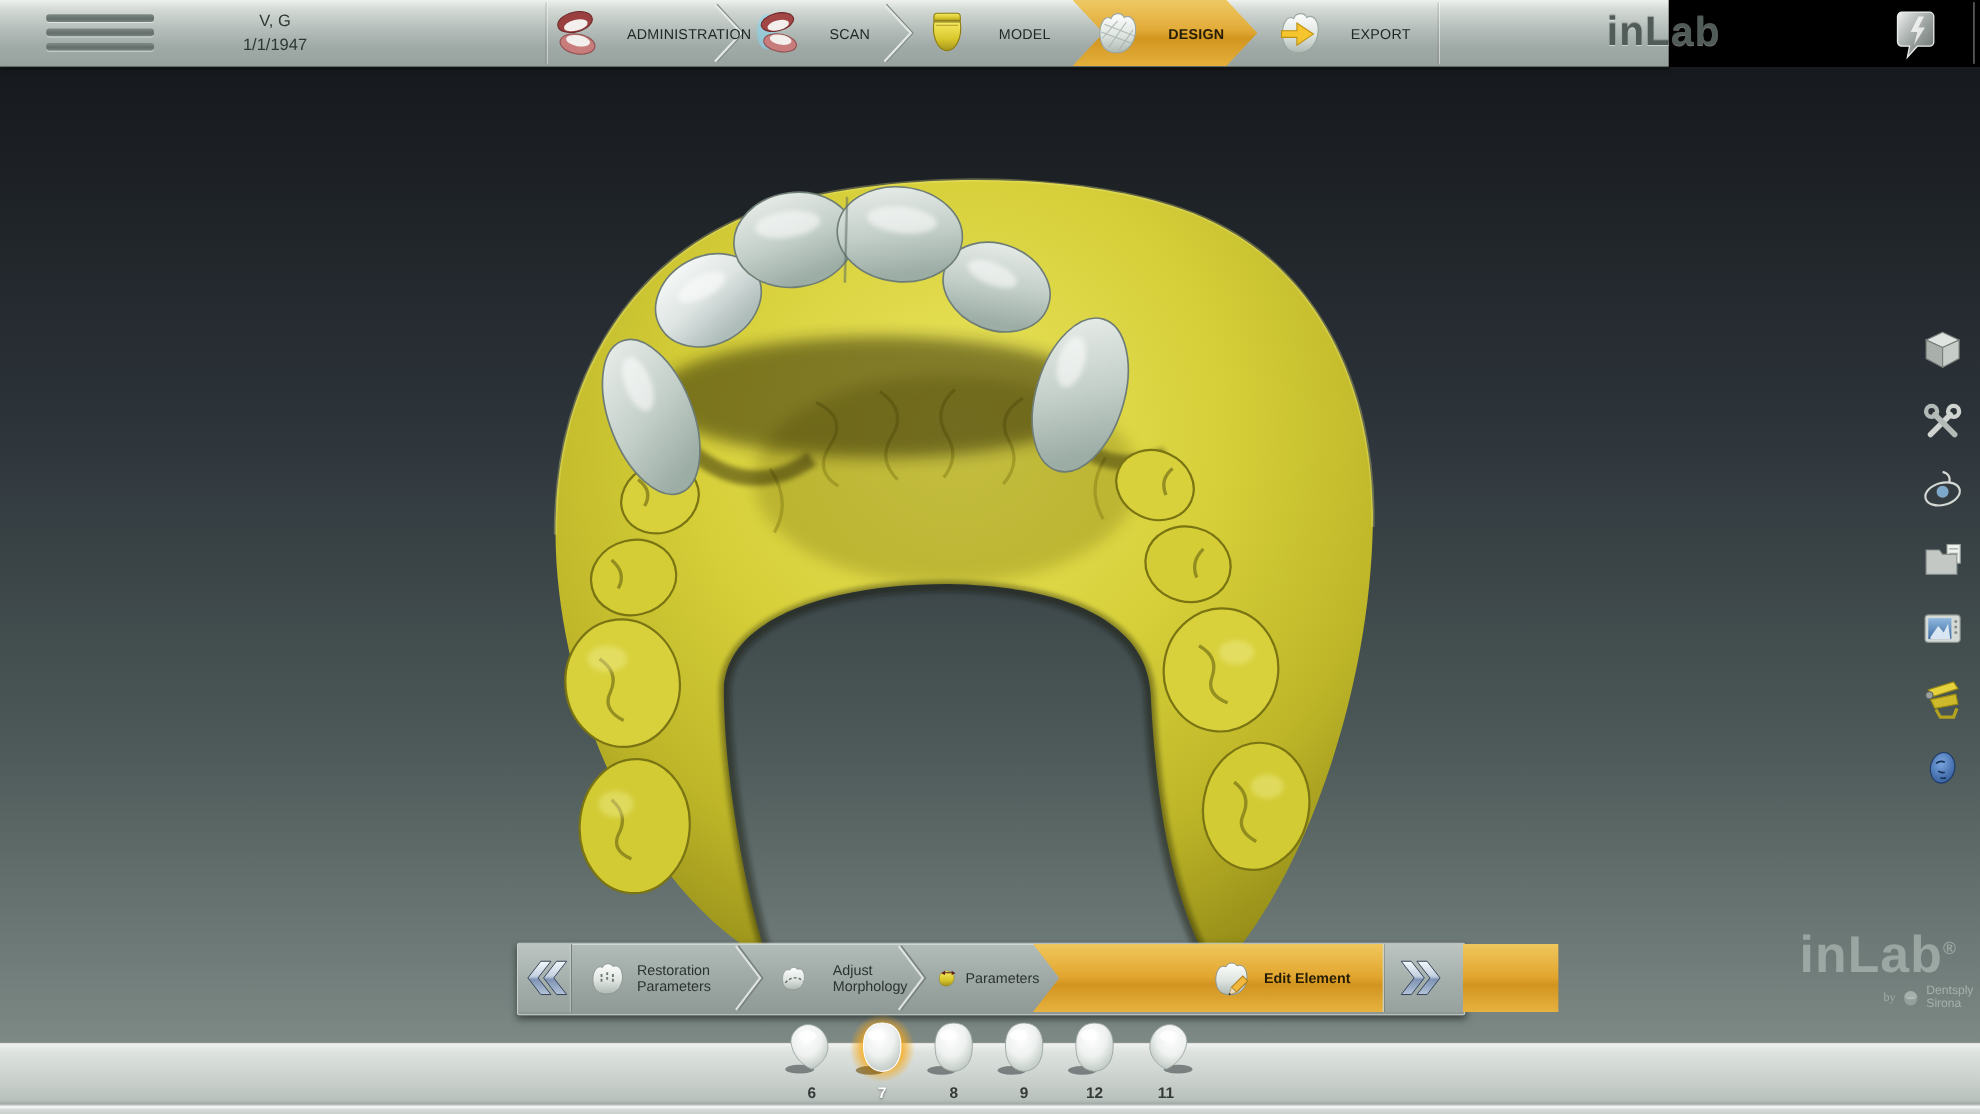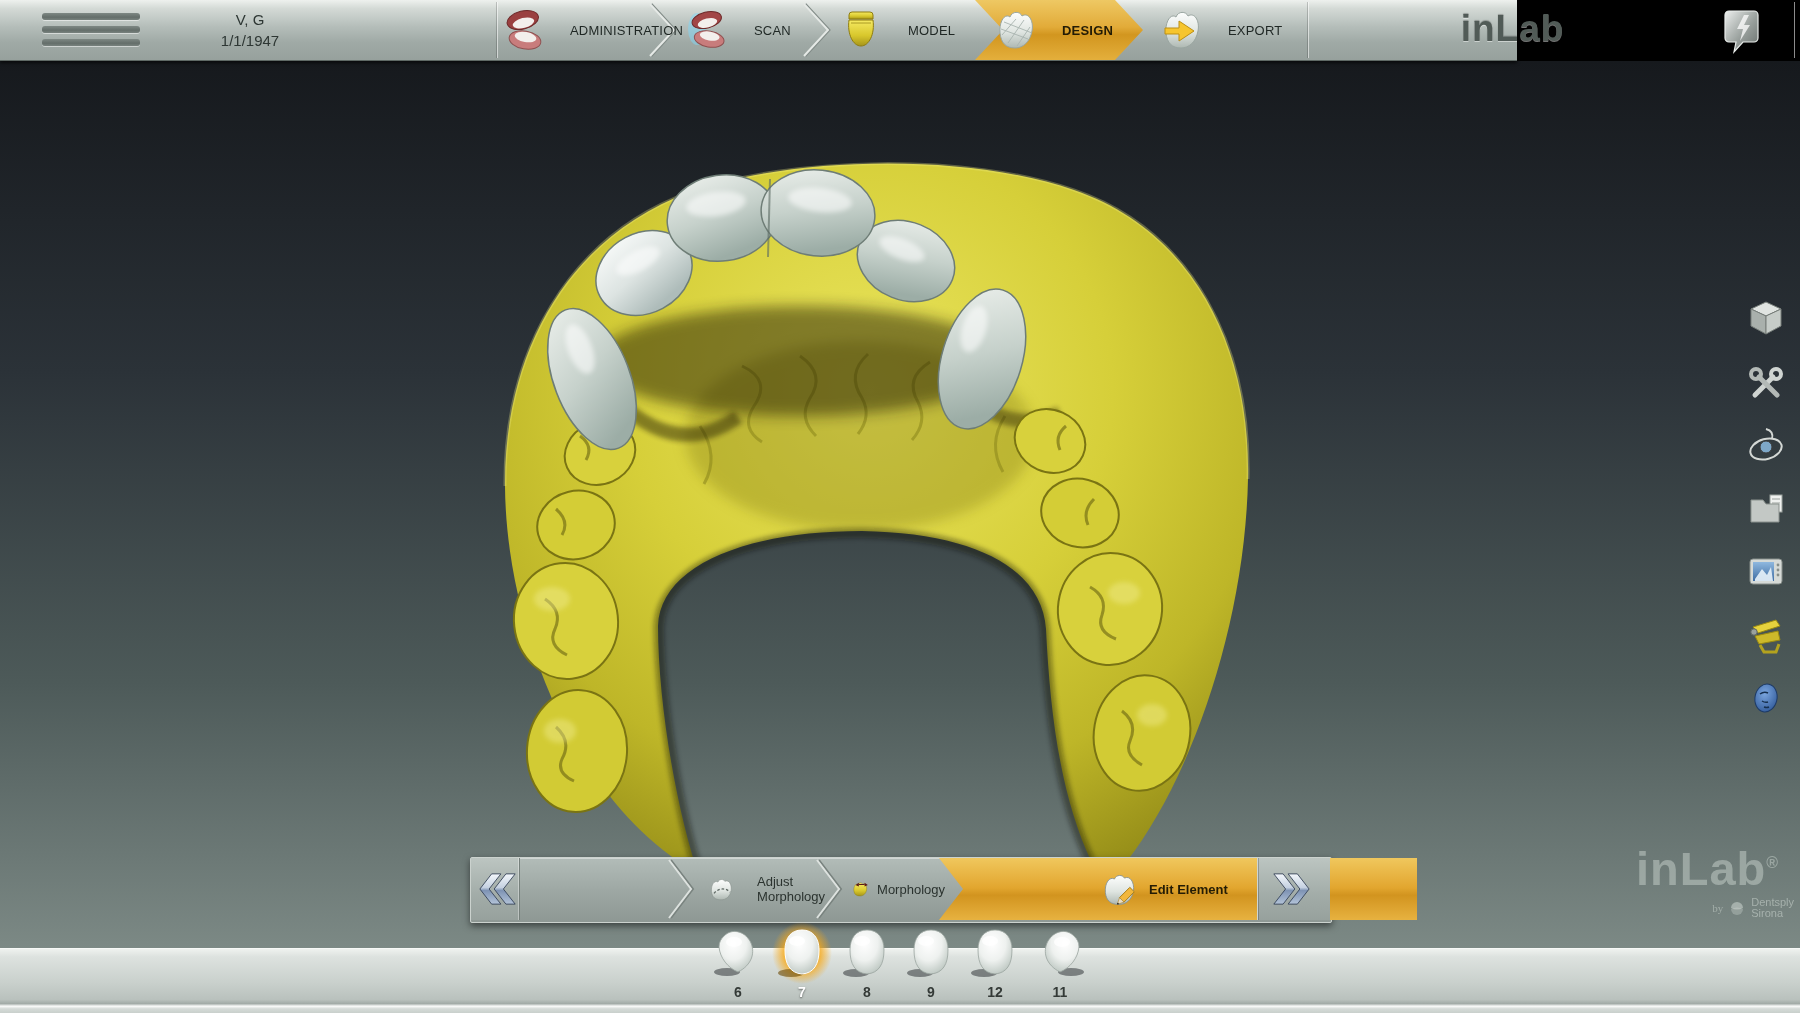--- a/index.html
+++ b/index.html
@@ -372,20 +372,27 @@
     </div>
 
     <div class="wf-bar">
       <div class="wf-btn wf-prev">
         <svg width="42" height="40" viewBox="0 0 50 44">
           <polygon points="21,4 32,4 18,22 32,40 21,40 7,22" fill="url(#chevSilver)" stroke="#2e3c52" stroke-width="1"></polygon>
           <polygon points="38,4 49,4 35,22 49,40 38,40 24,22" fill="url(#chevSilver)" stroke="#2e3c52" stroke-width="1"></polygon>
         </svg>
       </div>
 
+      <div class="wf-step" style="left:50px;width:146px;padding-left:12px;gap:8px;">
+        <svg width="38" height="36" viewBox="0 0 44 40">
+          <path d="M7,24 C6,13 12,6 17,9 C19,4 26,4 28,8 C34,5 39,12 38,22 C36,32 30,37 22,37 C13,37 8,33 7,24 Z" fill="url(#crownWhite)" stroke="#8a948f"></path>
+          <path d="M16,16 v9 M22,14 v10 M28,16 v9" stroke="#707a74" stroke-width="2" stroke-dasharray="3,2" fill="none"></path>
+        </svg>
+        <span class="wf-label" style="width:84px">Restoration Parameters</span>
+      </div>
 
       <svg class="wf-sep" style="left:196px" width="30" height="62">
         <path d="M4,2 L26,31 L4,60" fill="none" stroke="#79837f" stroke-width="2"></path>
         <path d="M2,2 L24,31 L2,60" fill="none" stroke="#dde2df" stroke-width="2"></path>
       </svg>
 
       <div class="wf-step" style="left:226px;width:118px;padding-left:10px;gap:22px;">
         <svg width="38" height="36" viewBox="0 0 44 40">
           <path d="M7,24 C6,13 12,6 17,9 C19,4 26,4 28,8 C34,5 39,12 38,22 C36,32 30,37 22,37 C13,37 8,33 7,24 Z" fill="url(#crownWhite)" stroke="#8a948f"></path>
           <path d="M11,27 C17,19 29,17 36,25" stroke="#5d6762" stroke-width="2" stroke-dasharray="4,3" fill="none"></path>
@@ -398,21 +405,21 @@
         <path d="M2,2 L24,31 L2,60" fill="none" stroke="#dde2df" stroke-width="2"></path>
       </svg>
 
       <div class="wf-step" style="left:374px;width:94px;padding-left:6px;gap:8px;">
         <svg width="38" height="36" viewBox="0 0 44 40">
           <path d="M7,24 C6,13 12,6 17,9 C19,4 26,4 28,8 C34,5 39,12 38,22 C36,32 30,37 22,37 C13,37 8,33 7,24 Z" fill="url(#crownYellowG)" stroke="#8a7c12"></path>
           <polygon points="11,10 19,5 19,14" fill="#5c1a1a"></polygon>
           <polygon points="33,5 41,10 33,14" fill="#5c1a1a"></polygon>
           <path d="M19,9 h14" stroke="#5c1a1a" stroke-width="2.5"></path>
         </svg>
-        <span class="wf-label">Morphology</span>
+        <span class="wf-label">Parameters</span>
       </div>
 
       <div class="wf-step active" style="left:468px;width:318px;padding-left:160px;gap:10px;">
         <svg width="40" height="38" viewBox="0 0 44 40">
           <path d="M7,24 C6,13 12,6 17,9 C19,4 26,4 28,8 C34,5 39,12 38,22 C36,32 30,37 22,37 C13,37 8,33 7,24 Z" fill="url(#crownWhite)" stroke="#8a948f"></path>
           <g transform="rotate(45 30 27)">
             <rect x="26.5" y="18" width="7" height="16" fill="#f2b73c" stroke="#a87d17"></rect>
             <polygon points="26.5,34 33.5,34 30,41" fill="#e8dcc8" stroke="#a87d17" stroke-width=".6"></polygon>
             <circle cx="30" cy="40" r="1" fill="#333"></circle>
           </g>

